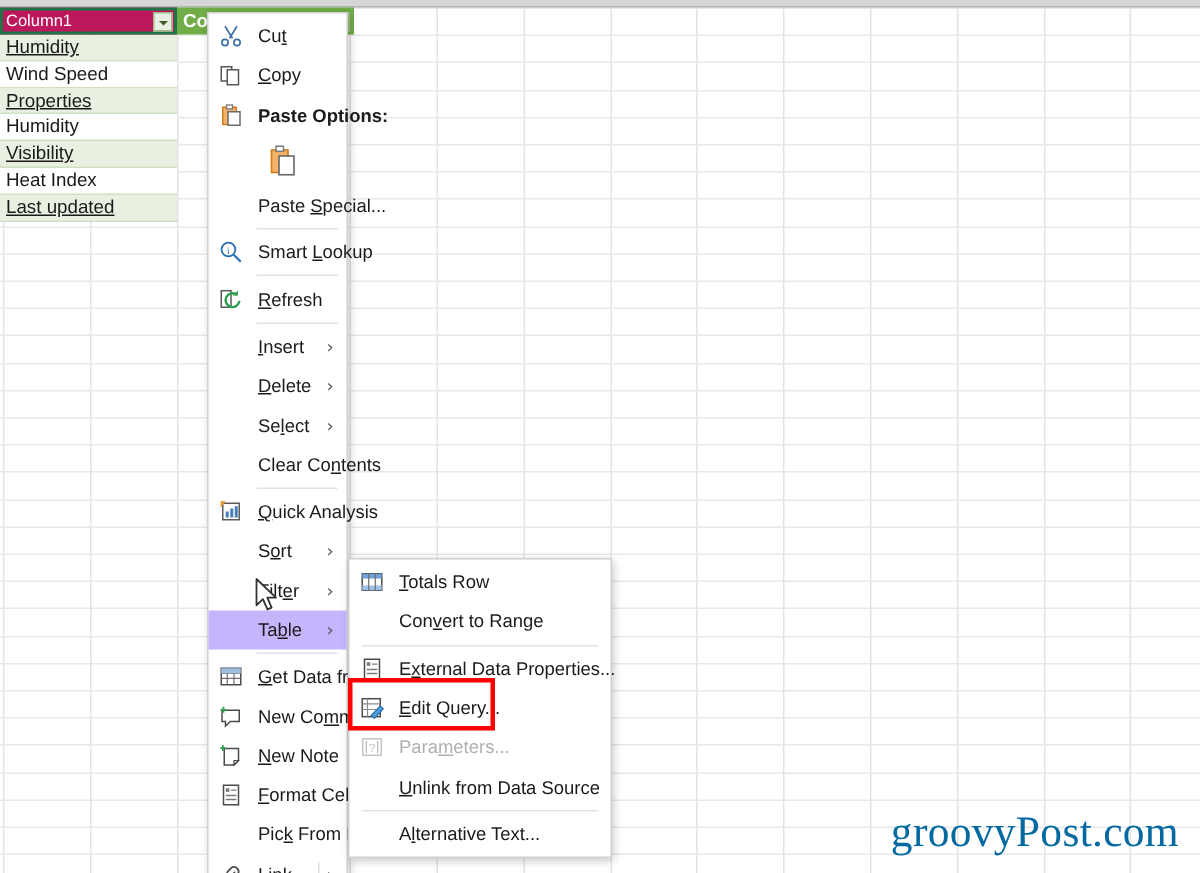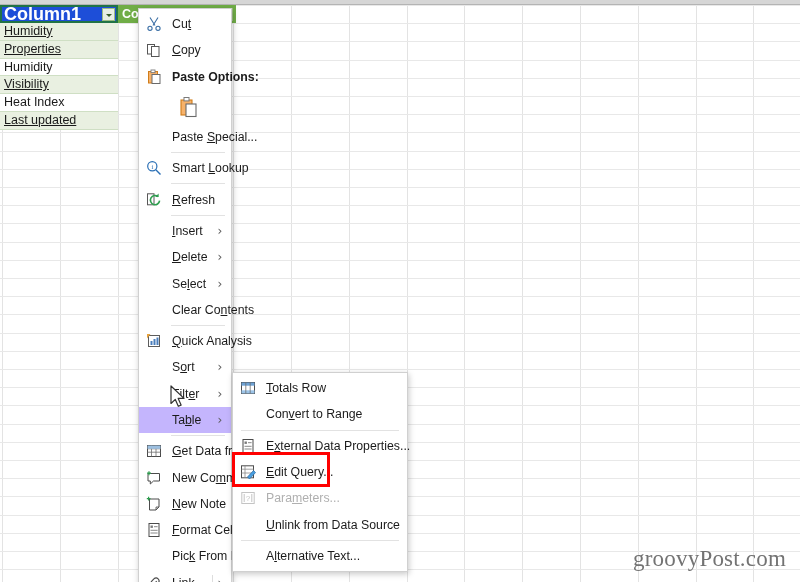--- a/index.html
+++ b/index.html
@@ -27,22 +27,22 @@
     height: 17.8px; line-height: 17.8px;
     font-size: 12.5px; color: #1a1a1a;
     padding-left: 4px;
     border-bottom: 1px solid #cfdfc4;
     white-space: nowrap; overflow: hidden;
   }
   .xrow.band { background: #e9f0e1; text-decoration: underline; }
   .xrow.plain { background: #ffffff; }
   .xheader {
     height: 18px; line-height: 18px;
-    background: #1d4ed8; color: #ffffff;
-    font-weight: bold; font-size: 18px;
+    background: #be185d; color: #ffffff;
+    font-weight: normal; font-size: 11px;
     padding-left: 4px; white-space: nowrap; overflow: hidden;
     position: relative;
   }
   .xheader.sel { outline: 2px solid #217346; outline-offset: -2px; }
   .hdr2 {
     position: absolute; left: 118px; top: 5px; width: 118px; height: 18px;
     background: #70ad47; color: #ffffff; font-weight: bold; font-size: 12.5px;
     line-height: 18px; padding-left: 4px; white-space: nowrap; overflow: hidden;
   }
   .filterbtn {
@@ -95,21 +95,21 @@
   
   #edit-query-highlight {
     position: absolute; left: 232px; top: 452px; width: 98px; height: 35px;
     border: 3px solid #ff0000; z-index: 40; pointer-events: none;
   }
   #cursor { position: absolute; left: 170px; top: 385px; z-index: 50; }
 
   .wm {
     position: absolute; right: 14px; bottom: 10px;
     font-family: "Liberation Serif", serif;
-    font-size: 23px; color: #737373; letter-spacing: .2px;
+    font-size: 29px; color: #0369a1; letter-spacing: .2px;
   }
   svg { display: block; }
 </style>
 </head>
 <body>
 
 <div id="root">
 
   <div class="grid" id="grid">
       <div class="vline" style="left: 2px;"></div>
@@ -161,20 +161,21 @@
     </div>
   <div class="topband"></div>
 
   <div class="xtable">
     <div class="xheader sel">
       <span>Column1</span>
       <span class="filterbtn" style="right:3px"></span>
     </div>
     <div id="table-rows">
         <div class="xrow band">Humidity</div>
+        <div class="xrow plain">Wind Speed</div>
         <div class="xrow band">Properties</div>
         <div class="xrow plain">Humidity</div>
         <div class="xrow band">Visibility</div>
         <div class="xrow plain">Heat Index</div>
         <div class="xrow band">Last updated</div>
       </div>
   </div>
   <div class="hdr2">
     <span>Column2</span>
     <span class="filterbtn" style="right:3px"></span>

